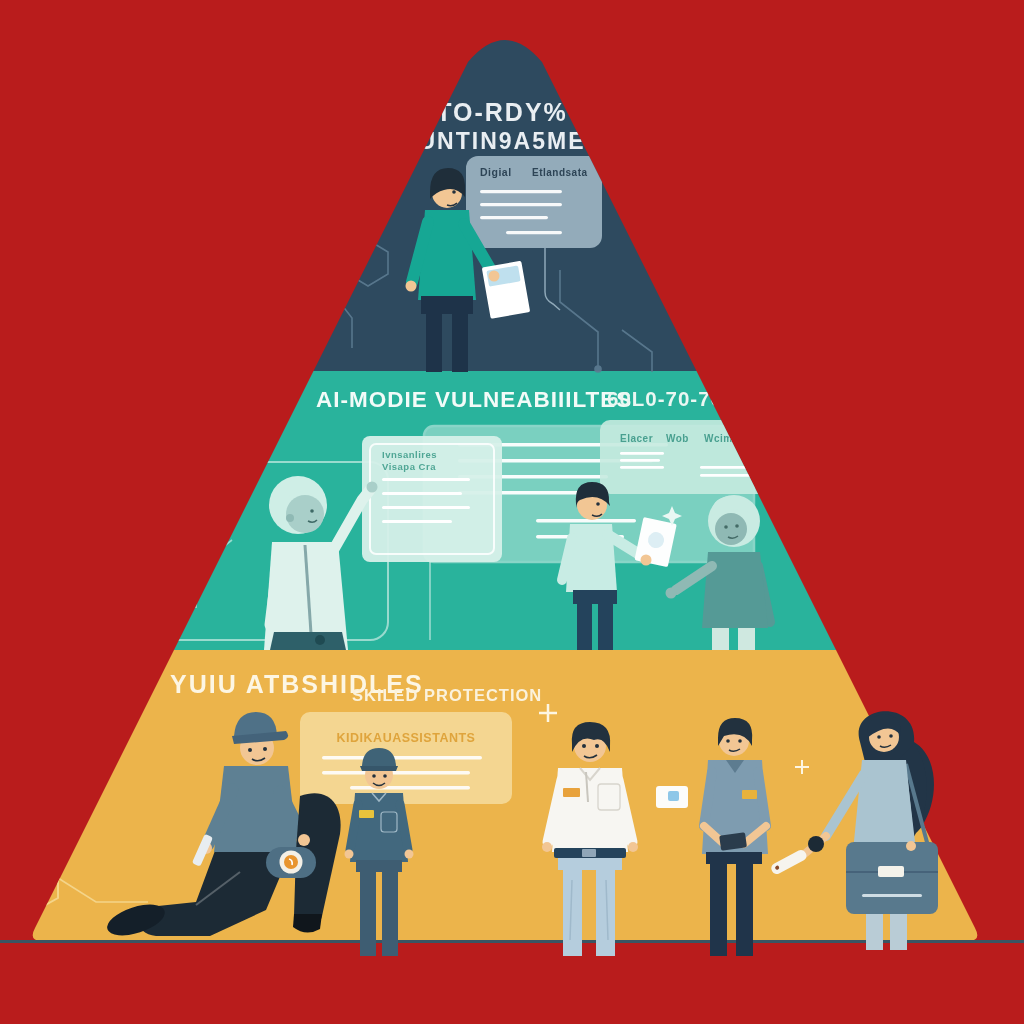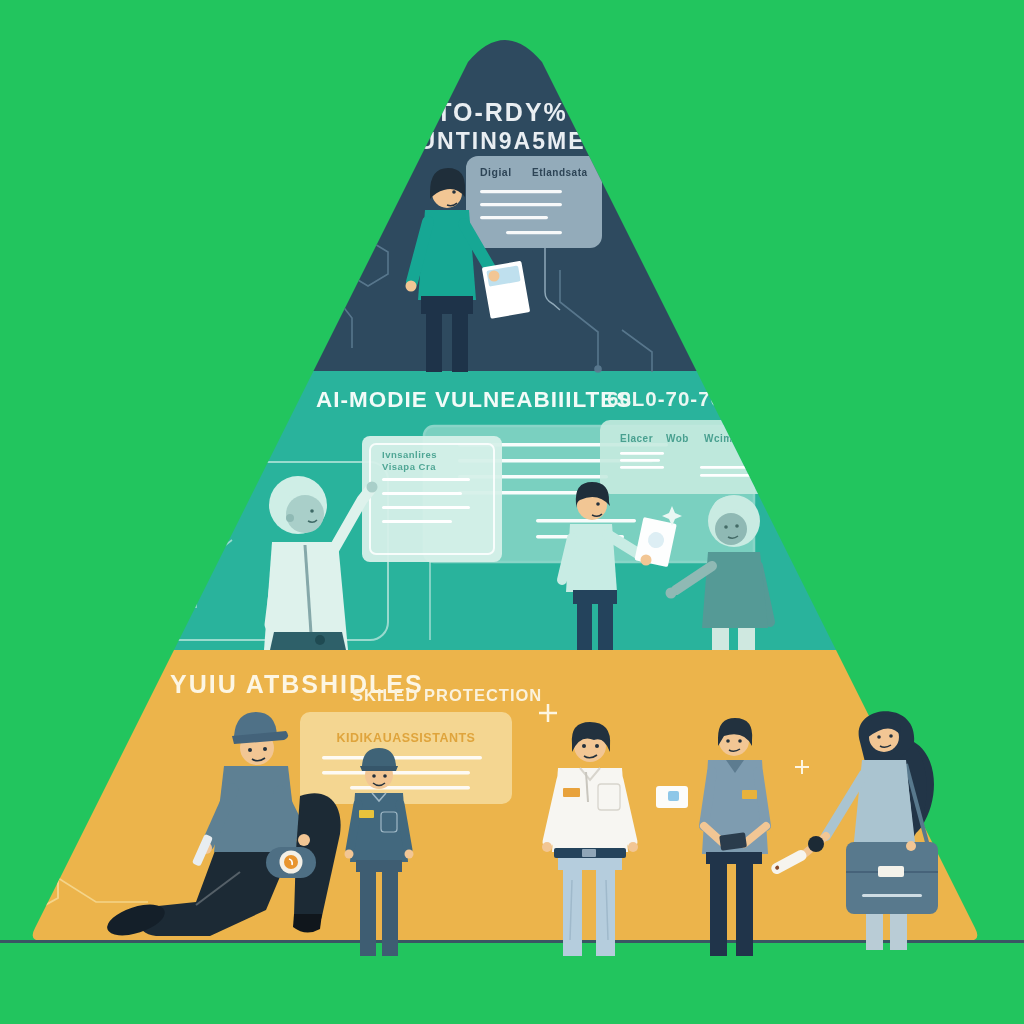--- a/index.html
+++ b/index.html
@@ -1,16 +1,16 @@
 <!DOCTYPE html>
 <html><head>
 <meta charset="utf-8">
 <style>
   html,body{margin:0;padding:0;background:#ffffff;}
-  #stage{position:relative;width:1024px;height:1024px;background:#22c55e;overflow:hidden;
+  #stage{position:relative;width:1024px;height:1024px;background:#b91c1c;overflow:hidden;
          font-family:"Liberation Sans", sans-serif;}
   svg{position:absolute;left:0;top:0;}
   text{font-family:"Liberation Sans", sans-serif;}
   .h1{font-weight:bold;letter-spacing:2px;}
   .h2{font-weight:bold;letter-spacing:1px;}
   .tiny{font-weight:bold;letter-spacing:.5px;}
 </style>
 </head>
 <body>
 

